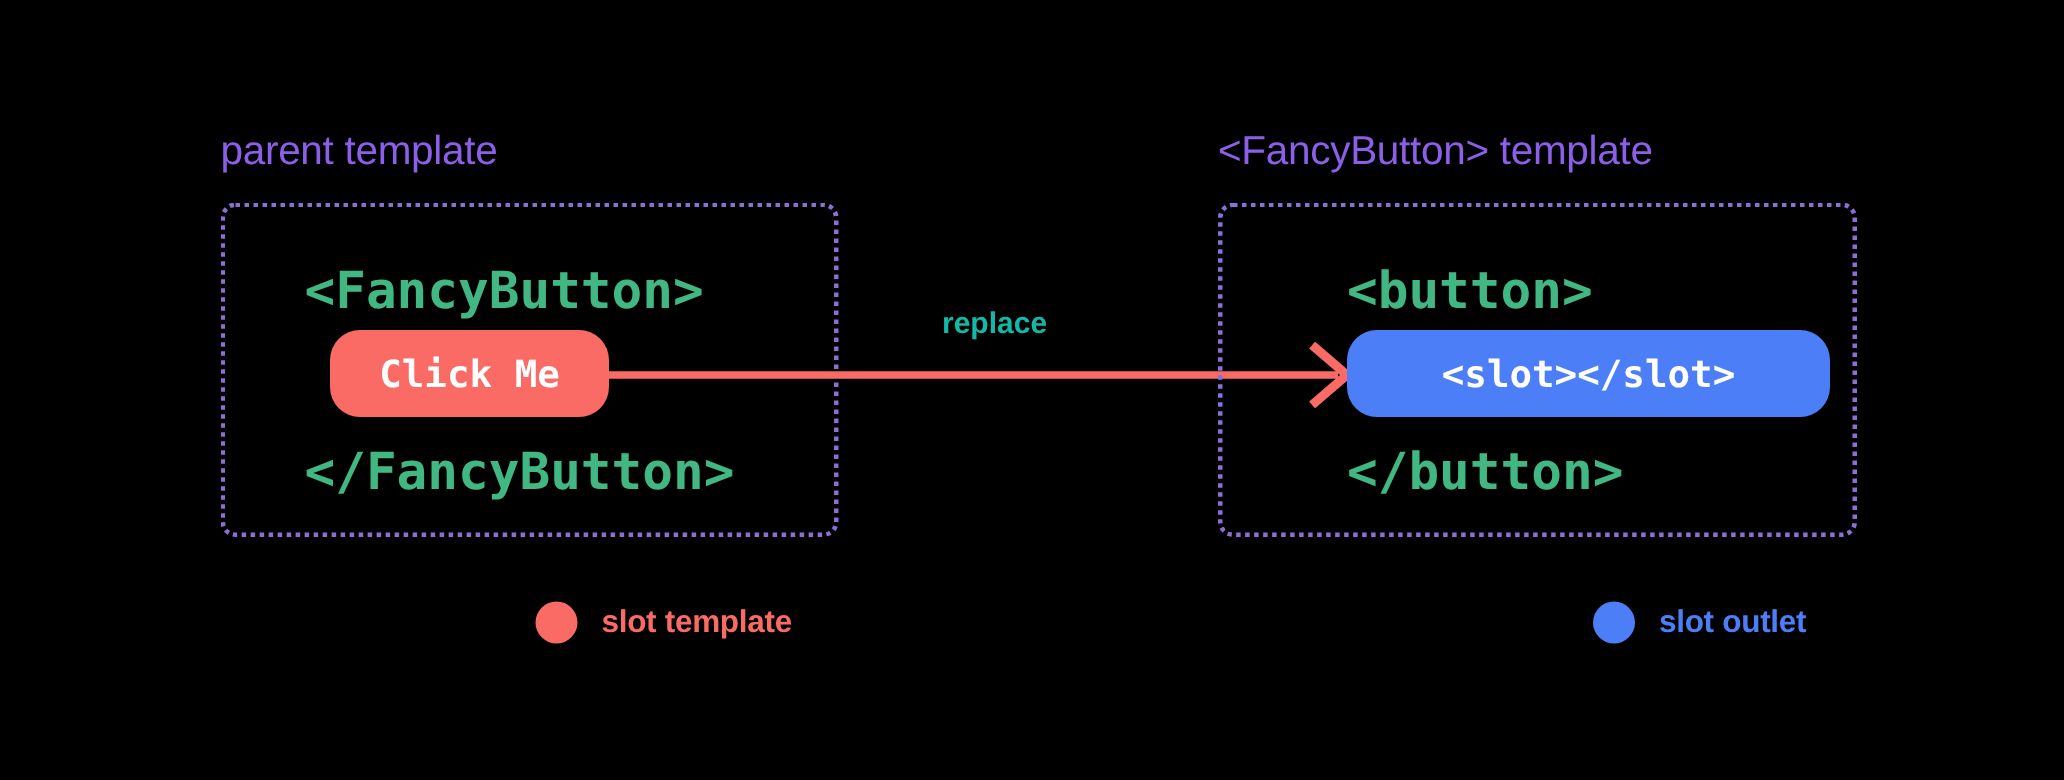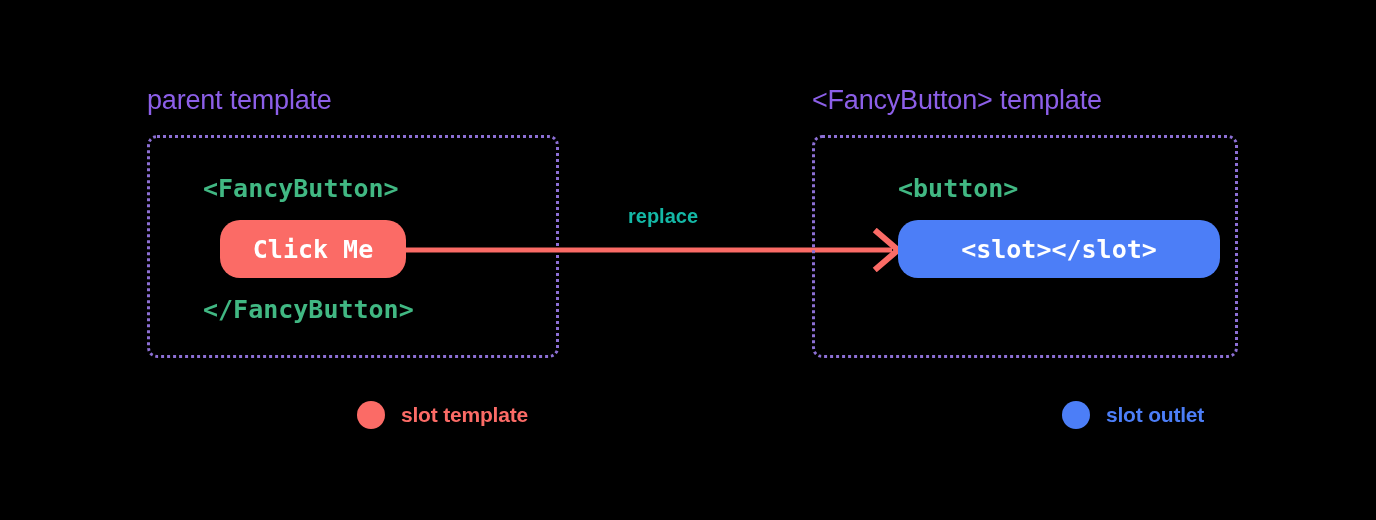--- a/index.html
+++ b/index.html
@@ -41,21 +41,21 @@
     box-sizing: border-box;
   }
   #panel-left  { left: 147px;  top: 135px; width: 412px; height: 223px; }
   #panel-right { left: 812px;  top: 135px; width: 426px; height: 223px; }
 
   
   .code-line {
     position: absolute;
     font-family: "DejaVu Sans Mono", "Liberation Mono", monospace;
     font-weight: bold;
-    font-size: 25px;
+    font-size: 34px;
     color: #41b883;
     white-space: pre;
   }
   #code-open-fancy  { left: 203px; top: 174px; }
   #code-close-fancy { left: 203px; top: 295px; }
   #code-open-button { left: 898px; top: 174px; }
   #code-close-button{ left: 898px; top: 295px; }
 
   
   .chip {
@@ -152,20 +152,21 @@
   </div>
 
   <div class="panel-title" id="title-fancy">&lt;FancyButton&gt; template</div>
 
   <div class="panel-box" id="panel-right"></div>
 
   <div class="code-line" id="code-open-button">&lt;button&gt;</div>
 
   <div class="chip" id="chip-slot">&lt;slot&gt;&lt;/slot&gt;</div>
 
+  <div class="code-line" id="code-close-button">&lt;/button&gt;</div>
 
   <div class="legend" id="legend-content">
     <span class="legend-dot"></span>
     <span class="legend-text">slot template</span>
   </div>
 
   <div class="legend" id="legend-outlet">
     <span class="legend-dot"></span>
     <span class="legend-text">slot outlet</span>
   </div>

